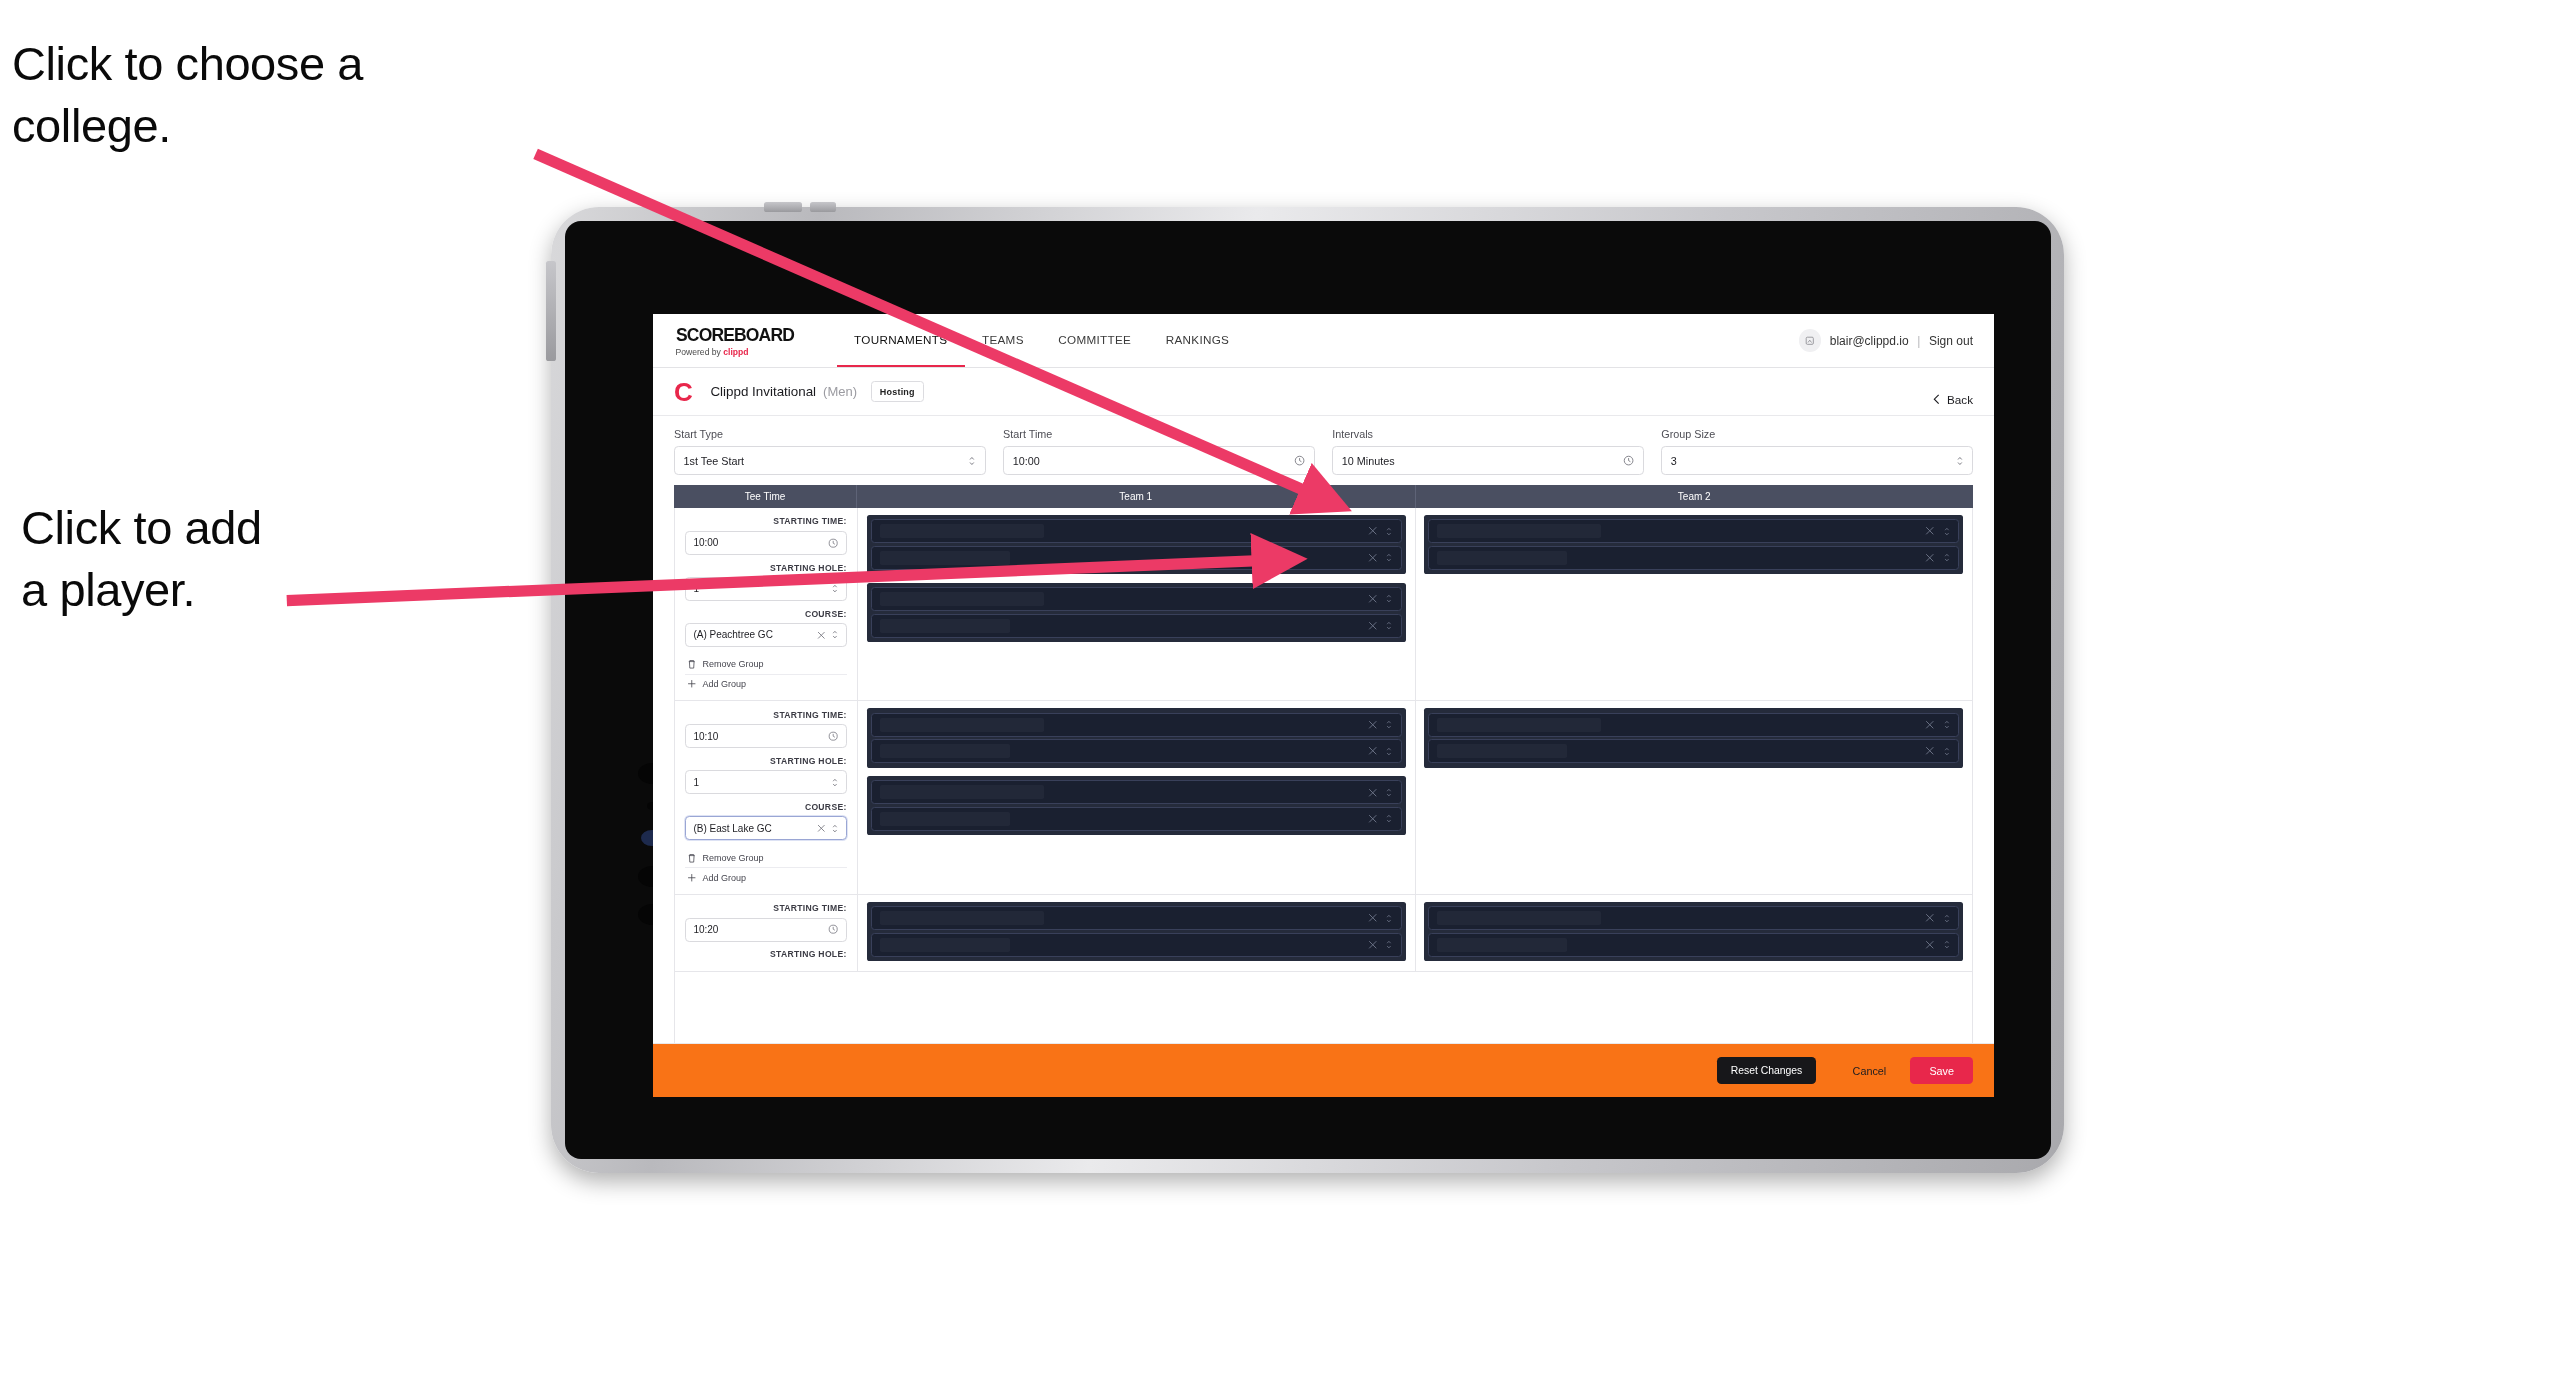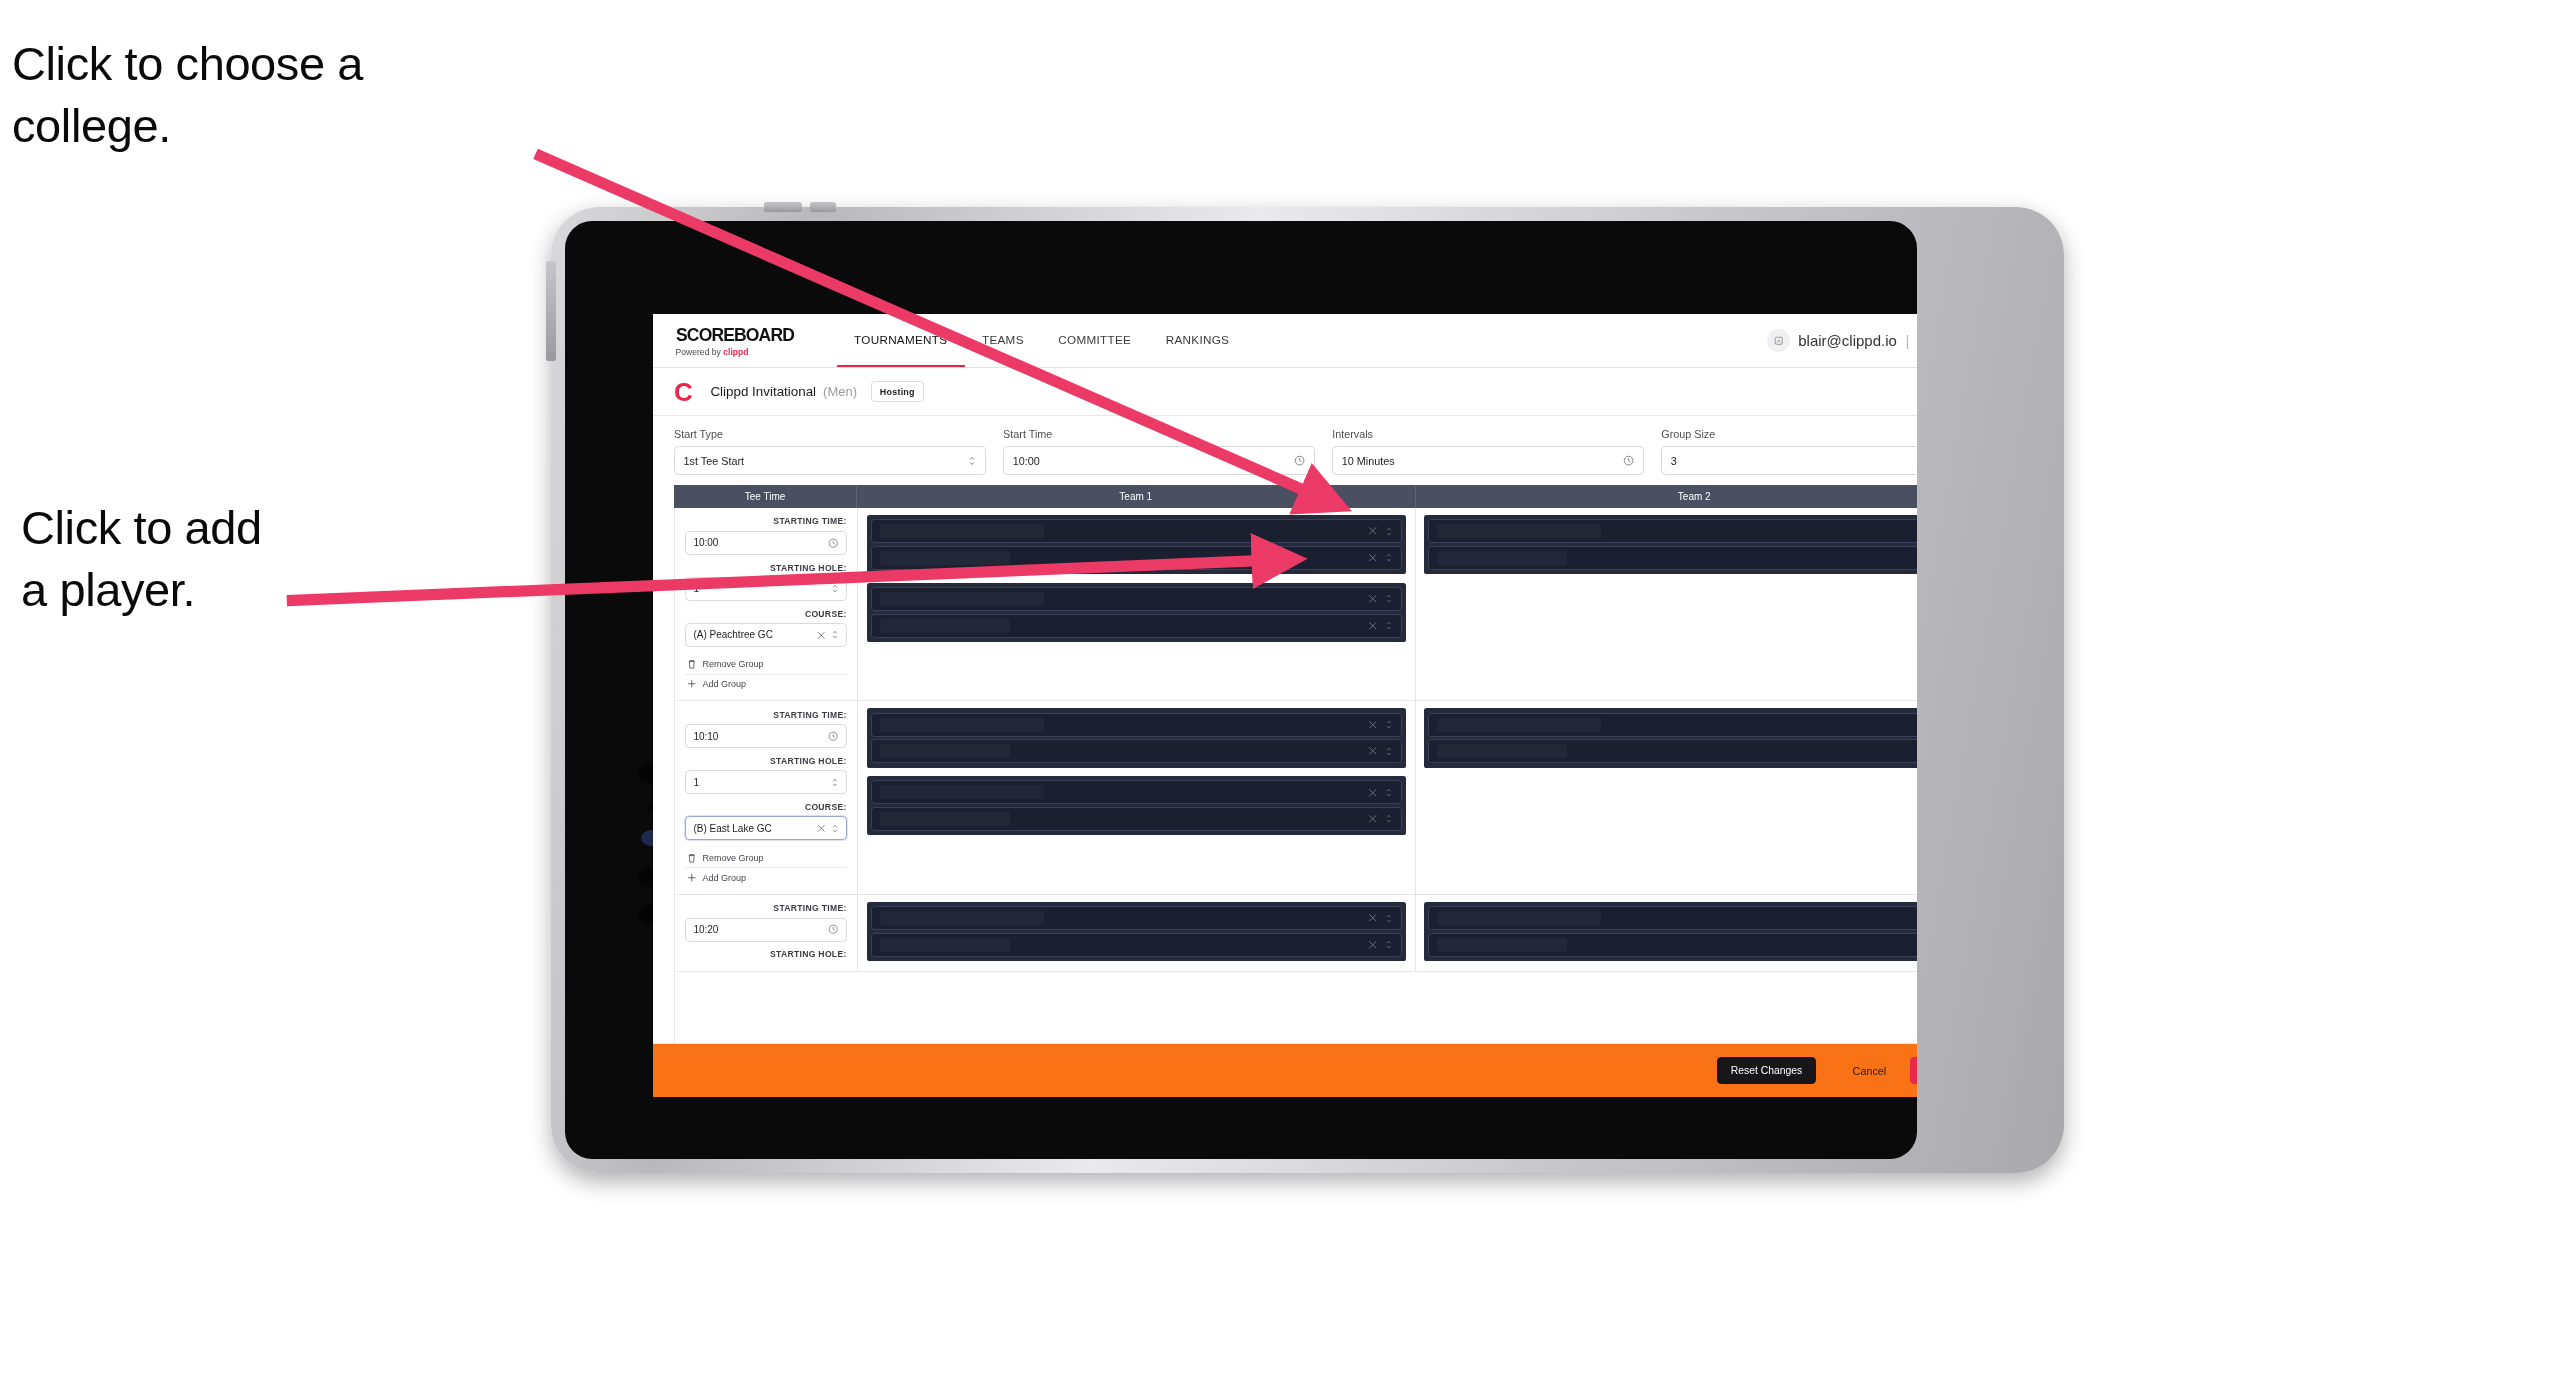--- a/index.html
+++ b/index.html
@@ -40,23 +40,23 @@
     width: 1513px;
     height: 966px;
     background: linear-gradient(100deg,#d9d9db 0%,#b9b9bd 16%,#eaeaec 42%,#c7c7cb 70%,#a9a9ad 100%);
     border-radius: 48px;
     box-shadow: 0 8.6px 22.5px rgba(0,0,0,.30);
     padding: 12px;
   }
   #tablet-screen {
     position: absolute;
     left: 14px; top: 14px;
-    width: 1352px; height: 938px;
+    width: 1486px; height: 938px;
     background: #0a0a0a;
-    border-radius: 27px;
+    border-radius: 16px;
     overflow: hidden;
   }
   .tab-btn {
     position: absolute;
     background: linear-gradient(180deg,#c6c6ca,#9a9a9e);
     border-radius: 2.6px;
   }
   #btn-power { left: 213px; top: -5.2px; width: 38px; height: 10.4px; }
   #btn-vol-a { left: 259px; top: -5.2px; width: 26px; height: 10.4px; }
   #btn-side  { left: -5.2px; top: 54px; width: 10.4px; height: 100px; }
@@ -117,21 +117,21 @@
     border-bottom: 2.6px solid transparent;
   }
   .nav-item.active { border-bottom-color: #e8274b; color: #111; }
 
   #nav-right {
     margin-left: auto;
     display: flex;
     align-items: center;
     padding-right: 21px;
     gap: 8.6px;
-    font-size: 15px;
+    font-size: 12px;
     color: #333;
   }
   #avatar {
     width: 22.5px; height: 22.5px; border-radius: 50%;
     background: #f0f0f2;
     display: flex; align-items: center; justify-content: center;
     color: #8a8a90; font-size: 10.4px;
   }
   #nav-right .sep { color: #b8b8bc; }
   #signout { cursor: pointer; }

